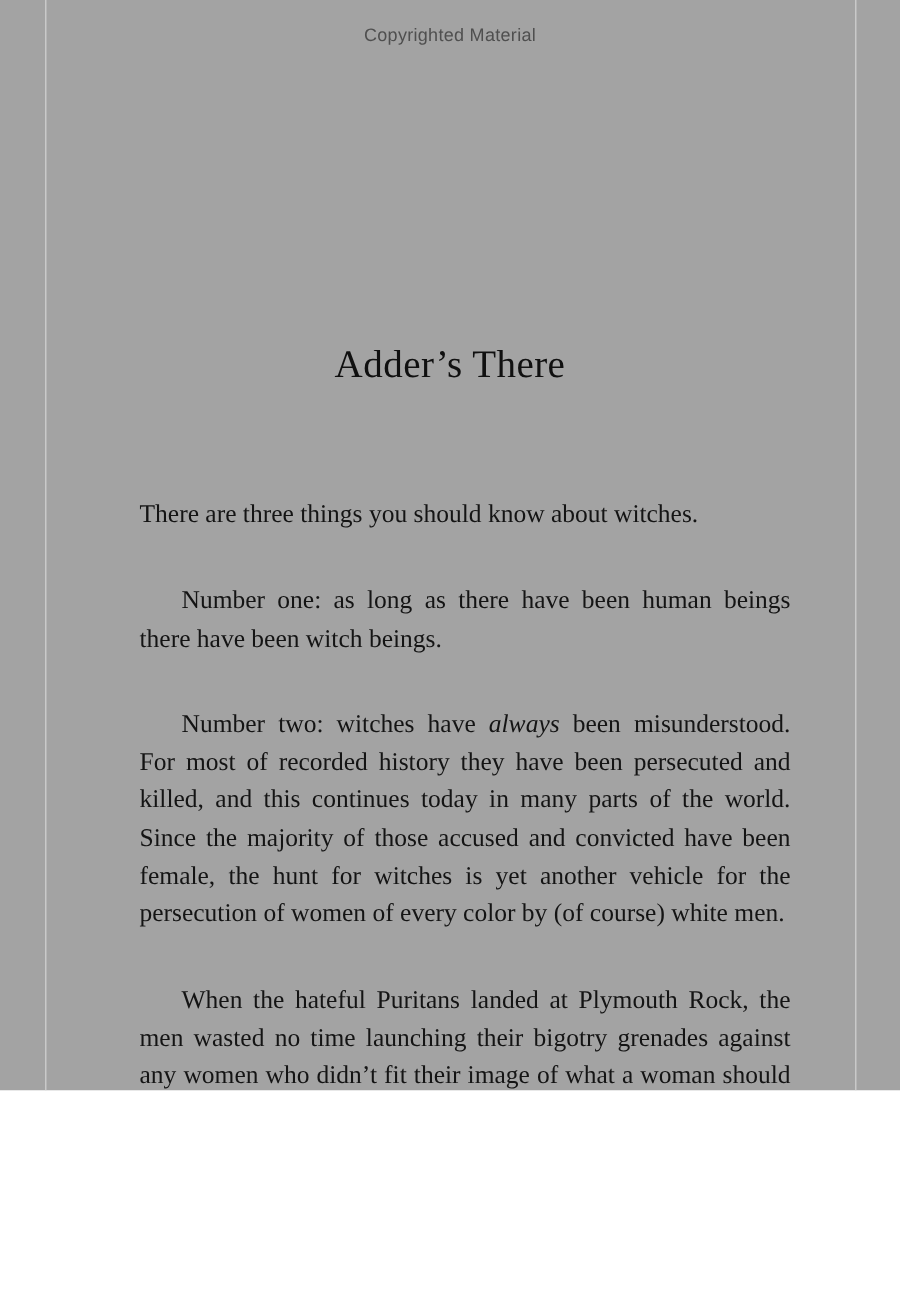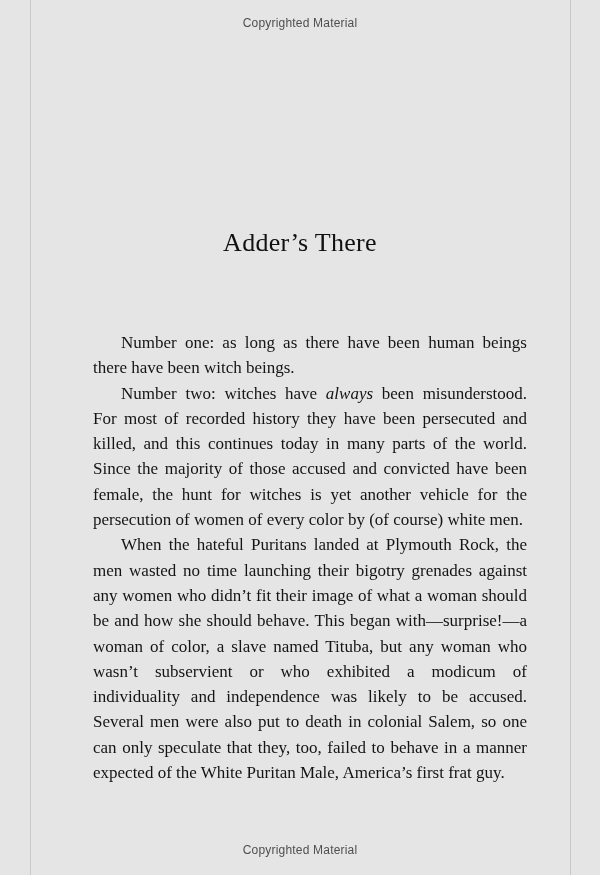--- a/index.html
+++ b/index.html
@@ -3,22 +3,22 @@
 <meta charset="utf-8">
 <style>
   html, body {
     margin: 0;
     padding: 0;
     background: #ffffff;
   }
   .page {
     position: relative;
     width: 600px;
-    height: 875px;
-    background: #e5e5e5;
+    height: 727px;
+    background: #a3a3a3;
     font-family: "Liberation Serif", serif;
     color: #151515;
     overflow: hidden;
   }
   .page-edge {
     position: absolute;
     top: 0;
     bottom: 0;
     width: 1px;
     background: #c9c9c9;
@@ -57,38 +57,40 @@
     line-height: 25.3px;
     text-align: justify;
     color: #141414;
   }
   .body-text p {
     margin: 0;
     padding: 0;
   }
   .body-text p.indent {
     text-indent: 28px;
+    margin-top: 32px;
   }
   .body-text em {
     font-style: italic;
   }
 </style>
 </head>
 <body>
 
 <div class="page">
 
   <div class="page-edge left"></div>
   <div class="page-edge right"></div>
 
   <div class="copyright top">Copyrighted Material</div>
 
   <h1 class="chapter-title">Adder’s There</h1>
 
   <div class="body-text">
+    <p>There are three things you should know about witches.</p>
     <p class="indent">Number one: as long as there have been human beings there have been witch beings.</p>
     <p class="indent"><span>Number two: witches have </span><em>always</em><span> been misunderstood. For most of recorded history they have been persecuted and killed, and this continues today in many parts of the world. Since the majority of those accused and convicted have been female, the hunt for witches is yet another vehicle for the persecution of women of every color by (of course) white men.</span></p>
     <p class="indent">When the hateful Puritans landed at Plymouth Rock, the men wasted no time launching their bigotry grenades against any women who didn’t fit their image of what a woman should be and how she should behave. This began with—surprise!—a woman of color, a slave named Tituba, but any woman who wasn’t subservient or who exhibited a modicum of individuality and independence was likely to be accused. Several men were also put to death in colonial Salem, so one can only speculate that they, too, failed to behave in a manner expected of the White Puritan Male, America’s first frat guy.</p>
   </div>
 
   <div class="copyright bottom">Copyrighted Material</div>
 
 </div>
 
 </body></html>

